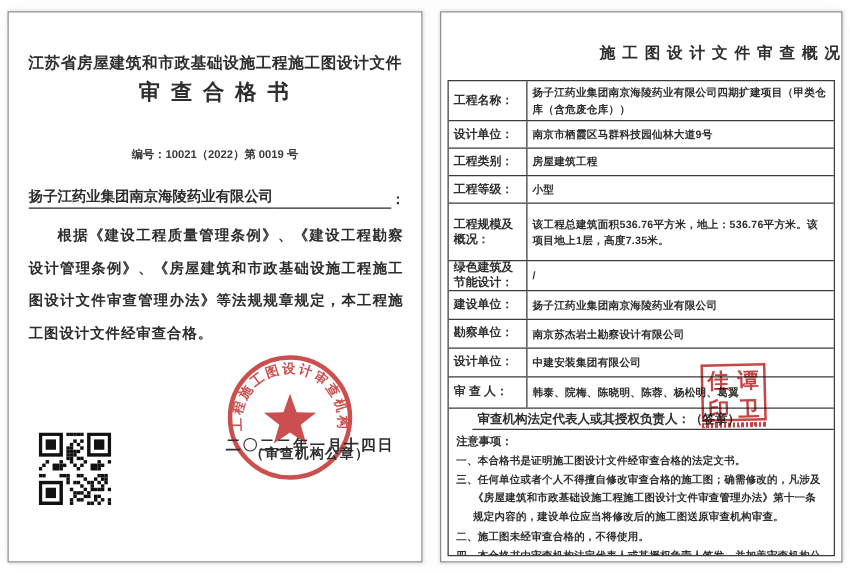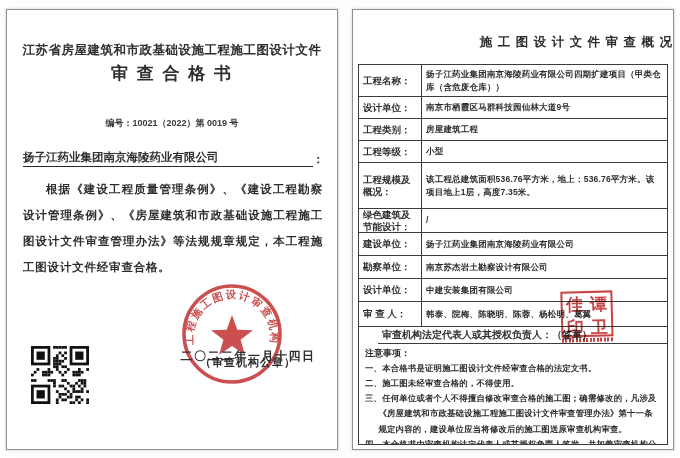--- a/index.html
+++ b/index.html
@@ -253,22 +253,22 @@
       <div class="trow h25">
         <span class="tlabel">审 查 人：</span>
         <span class="tvalue">韩泰、院梅、陈晓明、陈蓉、杨松明、葛翼</span>
       </div>
 
       <div class="sigrow">审查机构法定代表人或其授权负责人：（签章）</div>
 
       <div class="notes">
         <div class="notes-title">注意事项：</div>
         <div class="note-item">一、本合格书是证明施工图设计文件经审查合格的法定文书。</div>
+        <div class="note-item">三、任何单位或者个人不得擅自修改审查合格的施工图；确需修改的，凡涉及《房屋建筑和市政基础设施工程施工图设计文件审查管理办法》第十一条规定内容的，建设单位应当将修改后的施工图送原审查机构审查。</div>
         <div class="note-item">二、施工图未经审查合格的，不得使用。</div>
-        <div class="note-item">三、任何单位或者个人不得擅自修改审查合格的施工图；确需修改的，凡涉及《房屋建筑和市政基础设施工程施工图设计文件审查管理办法》第十一条规定内容的，建设单位应当将修改后的施工图送原审查机构审查。</div>
         <div class="note-item">四、本合格书由审查机构法定代表人或其授权负责人签发，并加盖审查机构公章有效。任何单位和个人不得涂改、伪造。</div>
       </div>
     </div>
 
     <div class="sq-stamp">
       <div class="sq-frame">
         <span>佳</span>
         <span>谭</span>
         <span>印</span>
         <span>卫</span>

